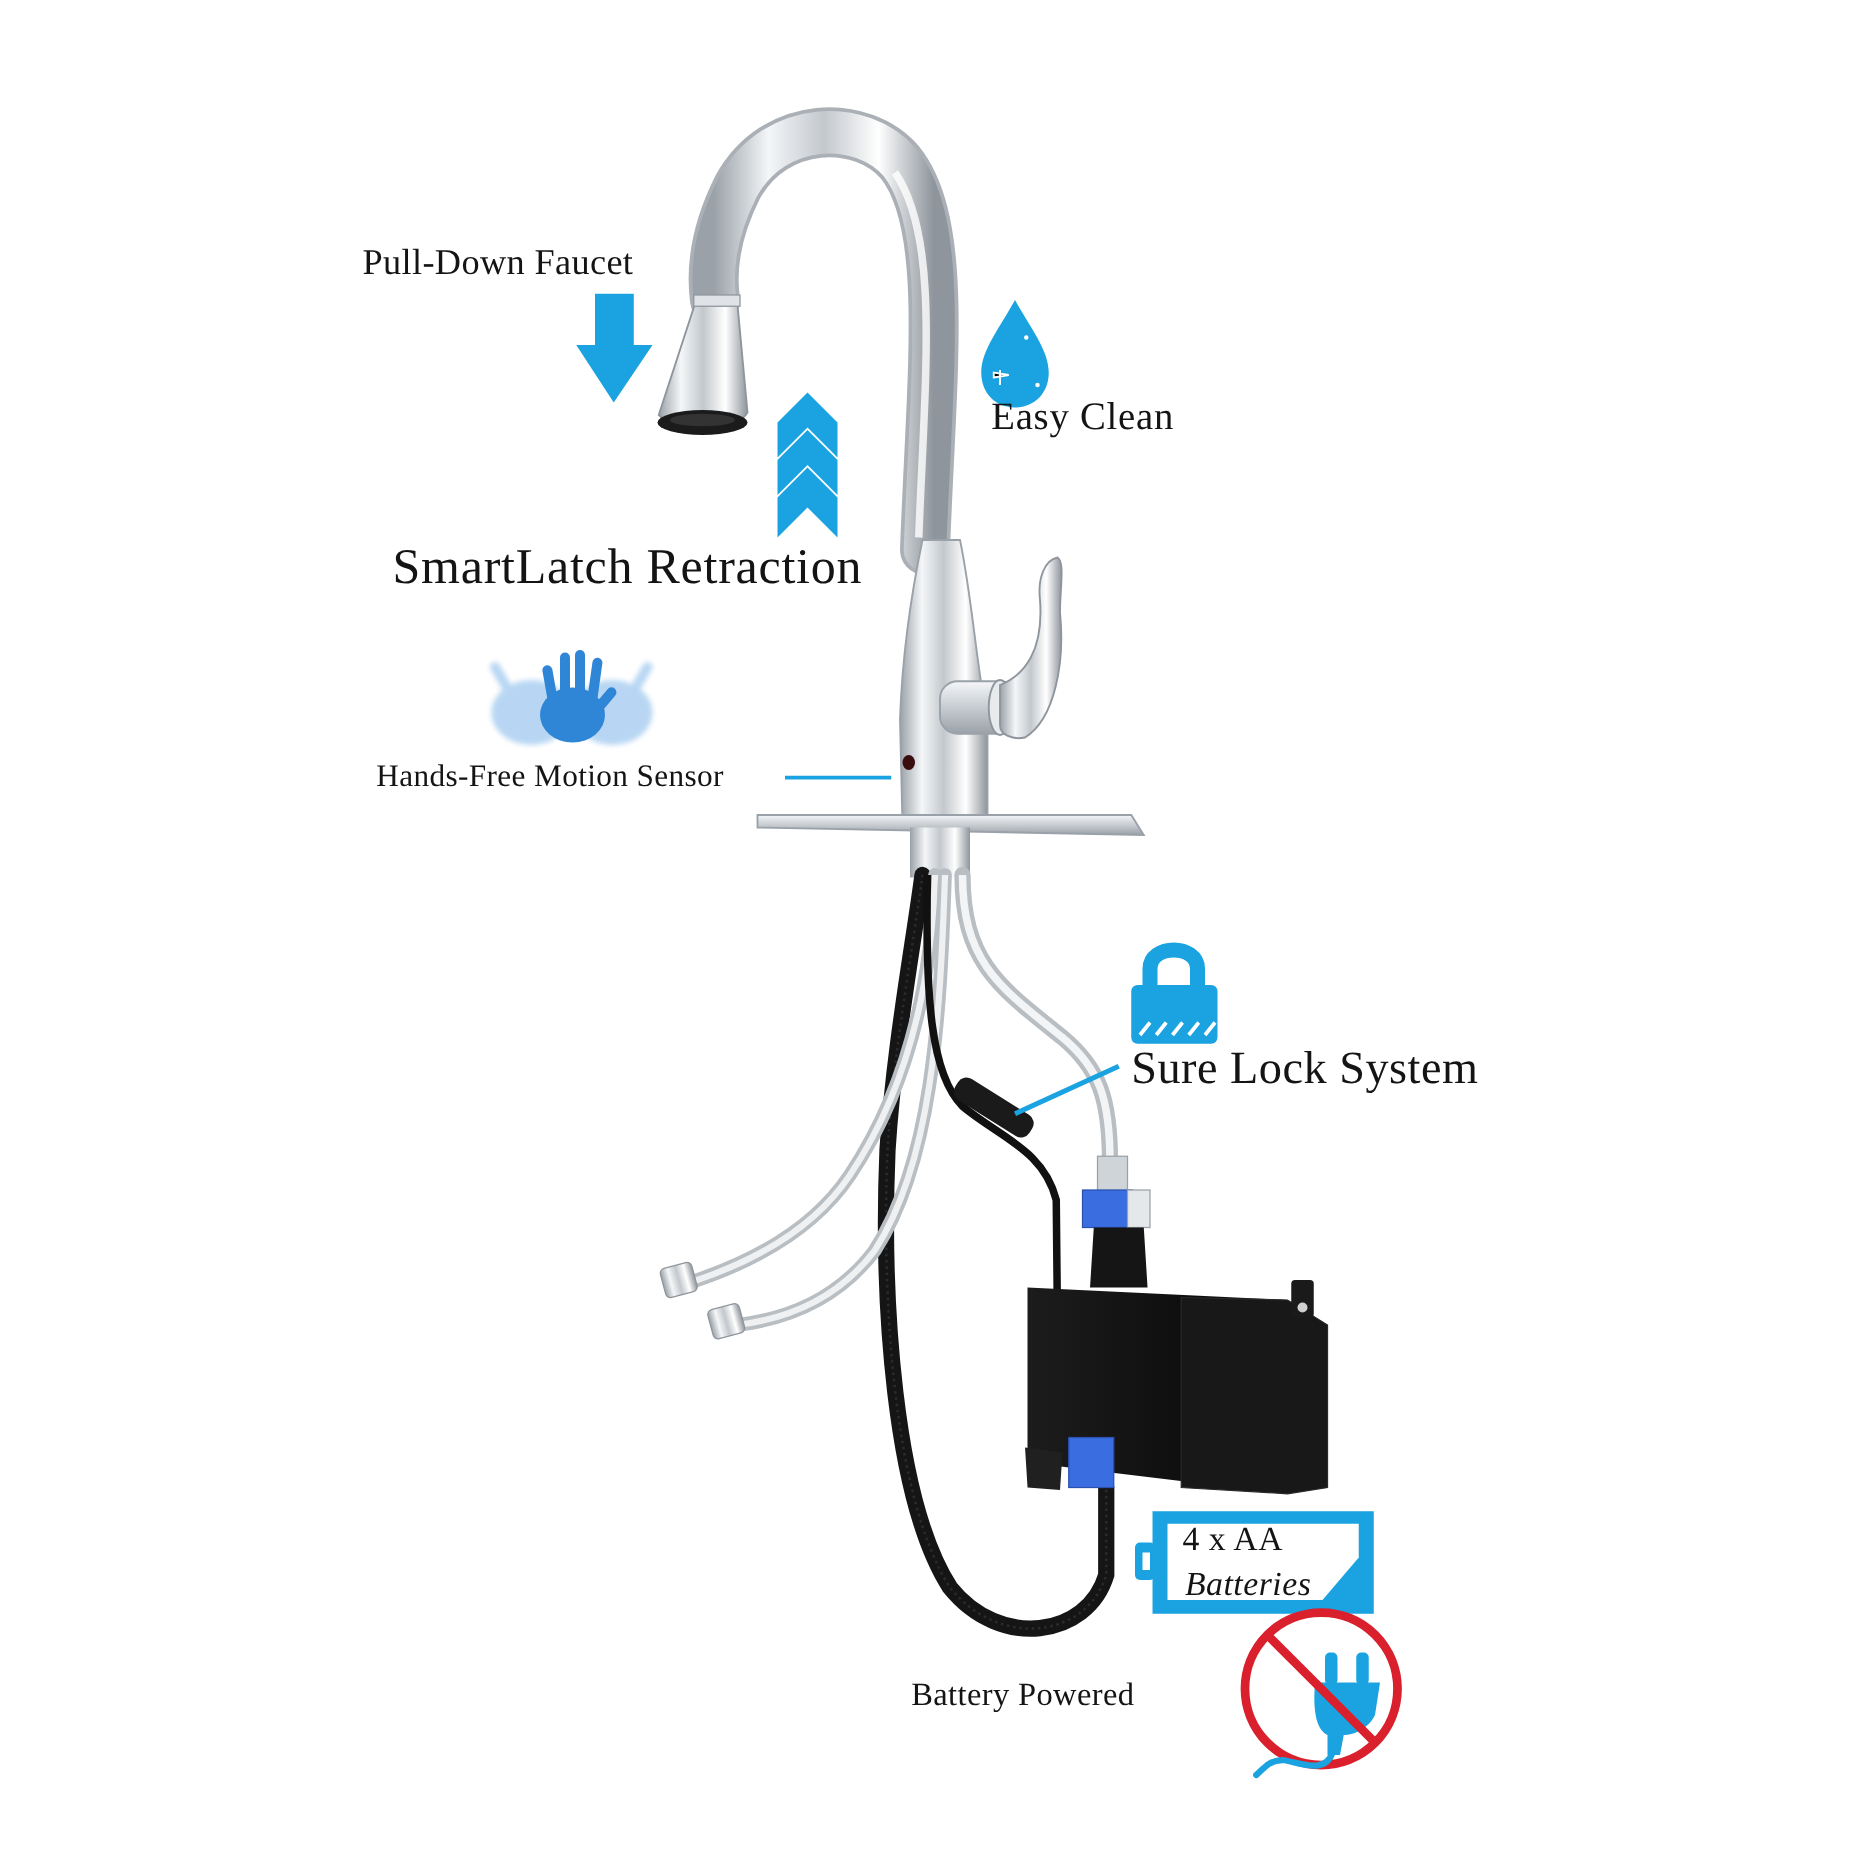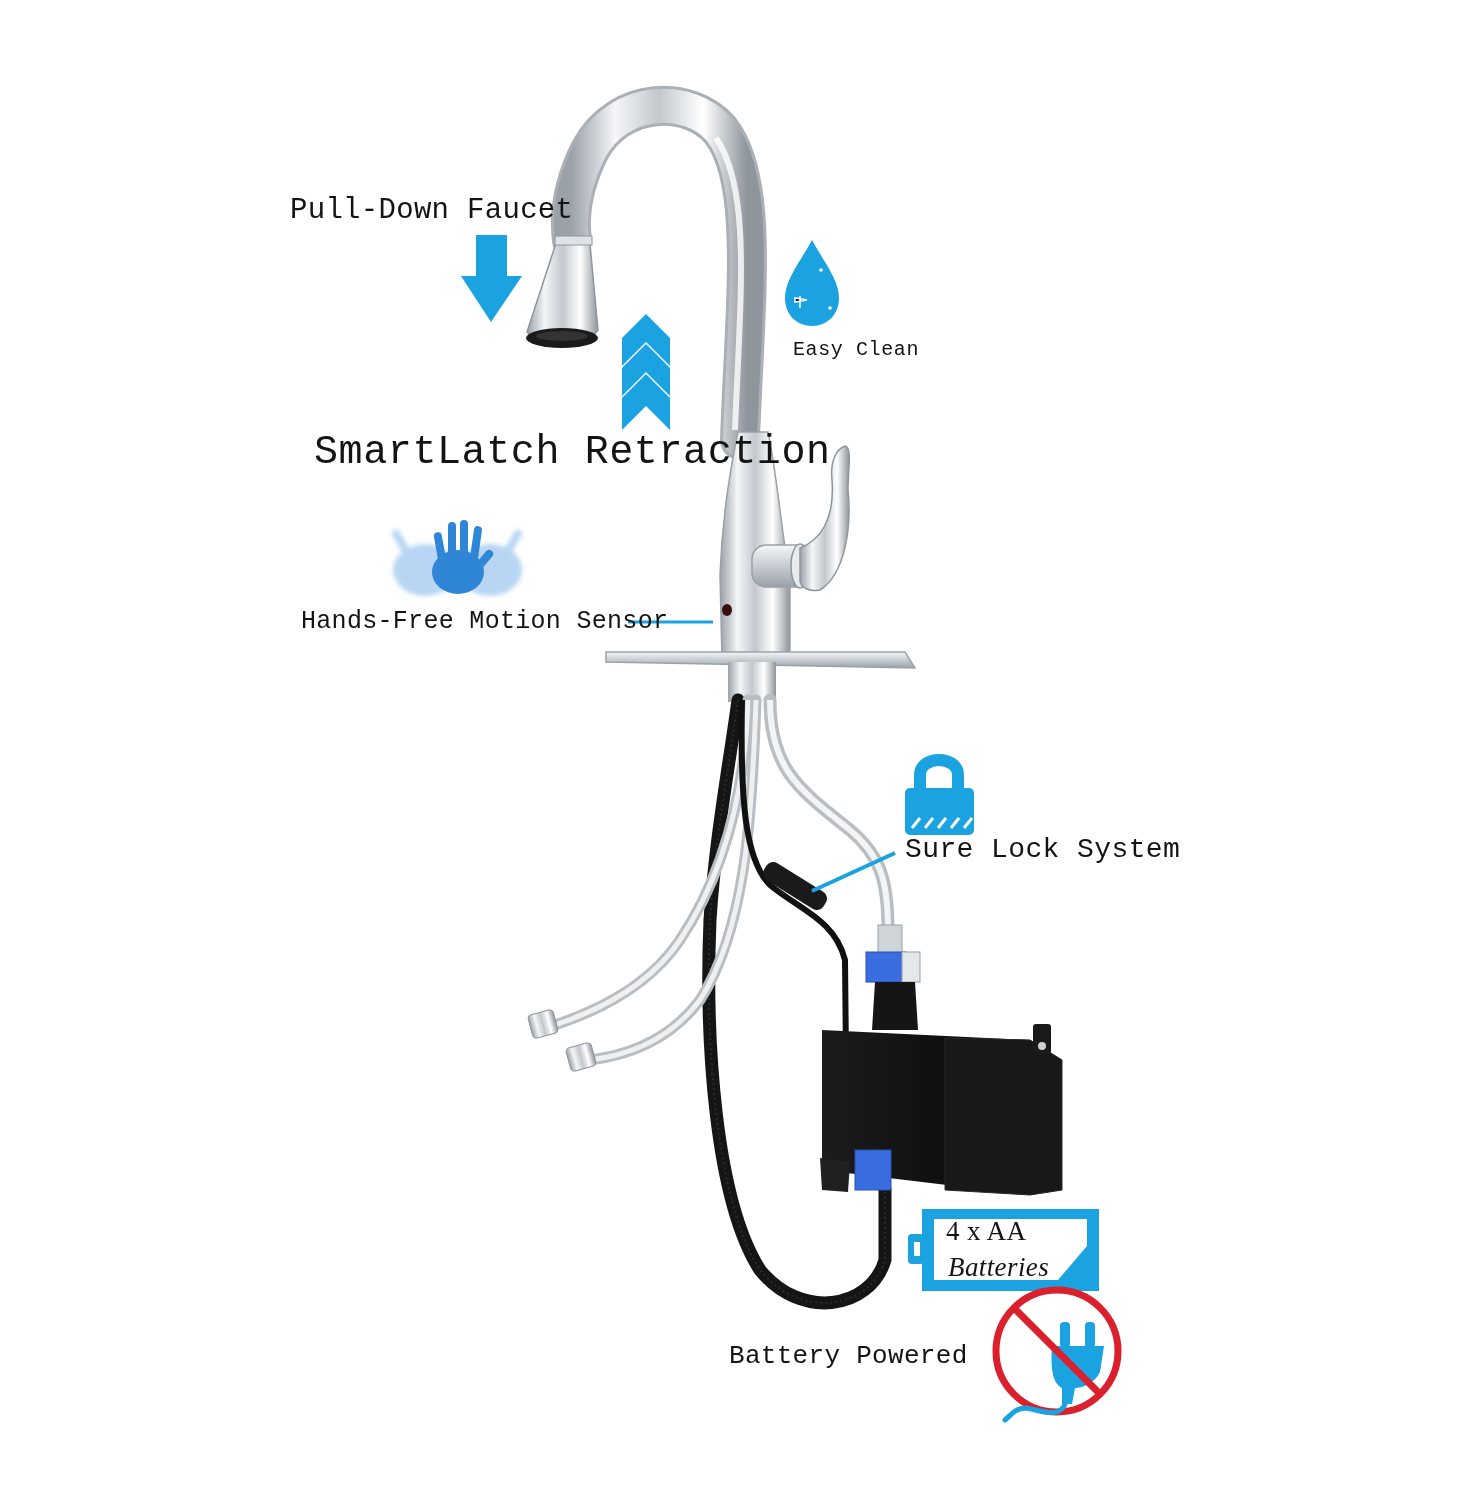--- a/index.html
+++ b/index.html
@@ -1,23 +1,23 @@
 <!DOCTYPE html>
 <html><head>
   <meta charset="utf-8">
   <style>
     html, body { margin: 0; padding: 0; background: #ffffff; }
     body { width: 1484px; height: 1500px; position: relative; overflow: hidden;
            font-family: "Liberation Serif", "DejaVu Serif", serif; color: #111; }
-    .label { position: absolute; white-space: nowrap; line-height: 1; color: #141414; font-family: Liberation Mono, monospace; }
+    .label { position: absolute; white-space: nowrap; line-height: 1; color: #141414; }
     .lbl-pulldown { left: 290px; top: 196px; font-size: 29px; letter-spacing: 0.3px; }
     .lbl-smartlatch { left: 314px; top: 433px; font-size: 40px; letter-spacing: 0.6px; }
-    .lbl-easyclean { left: 793px; top: 340px; font-size: 20px; letter-spacing: 0.6px; }
+    .lbl-easyclean { left: 793px; top: 317px; font-size: 31px; letter-spacing: 0.6px; }
     .lbl-handsfree { left: 301px; top: 609px; font-size: 25px; letter-spacing: 0.3px; }
-    .lbl-surelock { left: 905px; top: 836px; font-size: 28px; letter-spacing: 0.4px; }
+    .lbl-surelock { left: 905px; top: 836px; font-size: 37px; letter-spacing: 0.4px; }
     .lbl-battpow { left: 729px; top: 1343px; font-size: 26px; letter-spacing: 0.3px; }
     .batt-text { position: absolute; font-size: 27px; line-height: 1; color: #141414; letter-spacing: 0.4px; }
     .batt-line1 { left: 946px; top: 1218px; }
     .batt-line2 { left: 948px; top: 1254px; font-style: italic; }
     svg.layer { position: absolute; left: 0; top: 0; }
   </style>
 </head>
 <body>
 
 <svg class="layer" width="1484" height="1500" viewBox="0 0 1484 1500">

